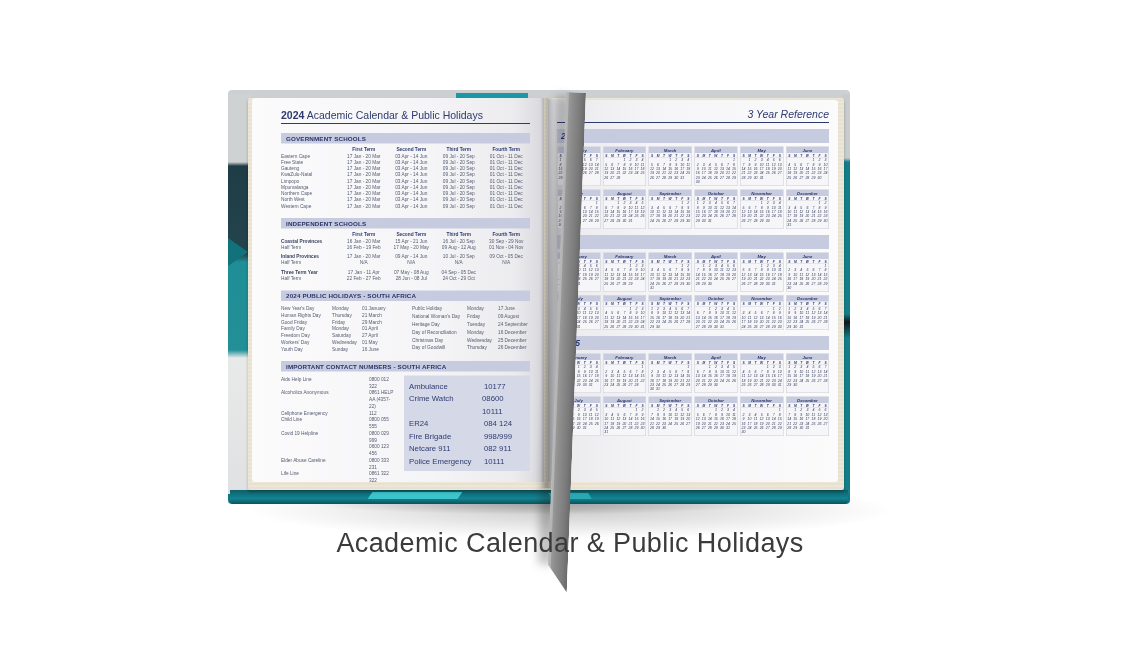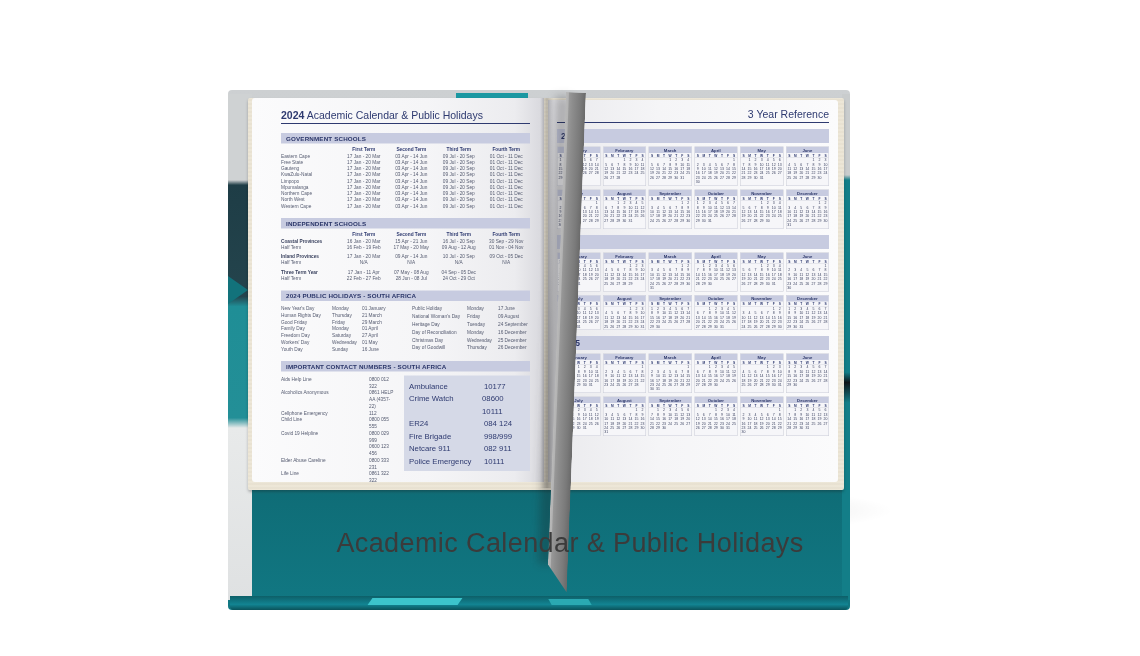--- a/index.html
+++ b/index.html
@@ -7,21 +7,21 @@
               font-family:"Liberation Sans", sans-serif; }
   .scene { position:relative; width:1140px; height:656px; background:#ffffff; }
 
   
   .floor-shadow { position:absolute; left:150px; top:488px; width:840px; height:90px;
     background:radial-gradient(ellipse 55% 45% at 50% 25%, rgba(0,0,0,0.20), rgba(0,0,0,0) 70%); }
   .floor-shadow2 { position:absolute; left:230px; top:495px; width:620px; height:26px;
     background:radial-gradient(ellipse 50% 60% at 50% 30%, rgba(0,0,0,0.28), rgba(0,0,0,0) 75%); }
 
   
-  .book { position:absolute; left:228px; top:90px; width:622px; height:520px; }
+  .book { position:absolute; left:228px; top:90px; width:622px; height:414px; }
   .cover { position:absolute; inset:0; border-radius:4px;
     background:linear-gradient(to bottom, #cdd0d2 0%, #c4c8ca 55%, #0f6d77 78%, #117883 100%); }
   .cover-top-accent { position:absolute; left:228px; top:3px; width:72px; height:10px; background:#1b98a2; }
   .cover-bottom { position:absolute; left:2px; bottom:0; right:2px; height:14px; border-radius:0 0 4px 4px;
     background:linear-gradient(to bottom,#0d5f68,#128492 60%,#0b525a); overflow:hidden; }
   .cover-bottom .accent1 { position:absolute; left:140px; top:2px; width:90px; height:7px; background:#3cc4cb; transform:skewX(-35deg); }
   .cover-bottom .accent2 { position:absolute; left:320px; top:3px; width:40px; height:6px; background:#2aa9b2; transform:skewX(30deg); }
   .cover-left-strip { position:absolute; left:0; top:4px; width:24px; bottom:10px; overflow:hidden;
     background:linear-gradient(to bottom,#cfd2d3 0%,#cfd2d3 17%,#1e3d46 18%,#24444d 40%,#1f8e96 42%,#238f97 64%,#e8eaea 66%,#dfe1e2 100%); }
   .cover-left-strip .tri { position:absolute; left:0; top:36%; width:0; height:0;
@@ -31,21 +31,21 @@
 
   .pages { position:absolute; left:20px; top:8px; width:596px; height:392px;
     background:repeating-linear-gradient(to bottom,#efe9da 0px,#e6dfcf 2px,#efe9da 4px); border-radius:2px;
     box-shadow:0 2px 3px rgba(0,0,0,0.25); }
   .page { position:absolute; top:0; height:384px; overflow:hidden; }
   .page-left { left:4px; width:292px;
     background:linear-gradient(to right,#fbfbfc 0%,#f5f5f7 60%,#ececef 90%,#d9d9de 99%,#c8c8cd 100%);
     border-radius:3px 0 0 3px; }
   .page-right { left:300px; width:290px; top:2px; height:382px;
     background:linear-gradient(to left,#fbfbfc 0%,#f5f5f7 62%,#ececef 92%,#dcdce0 99%,#cfcfd4 100%);
-    border-radius:0 3px 3px 0; }
+    border-radius:0 3px 3px 0;font-style:italic; }
   .spine-shade { position:absolute; left:292px; top:0; width:14px; height:390px;
     background:linear-gradient(to right,rgba(0,0,0,0) 0%,rgba(0,0,0,0.20) 50%,rgba(0,0,0,0) 100%); }
 
   
   .page-content { position:absolute; left:0; top:0; width:200%; height:200%;
     transform:scale(0.5); transform-origin:0 0; color:#2e3a70; }
   .pc-left { padding:22px 28px 0 58px; }
   .pc-right { padding:16px 18px 0 18px; }
 
   

